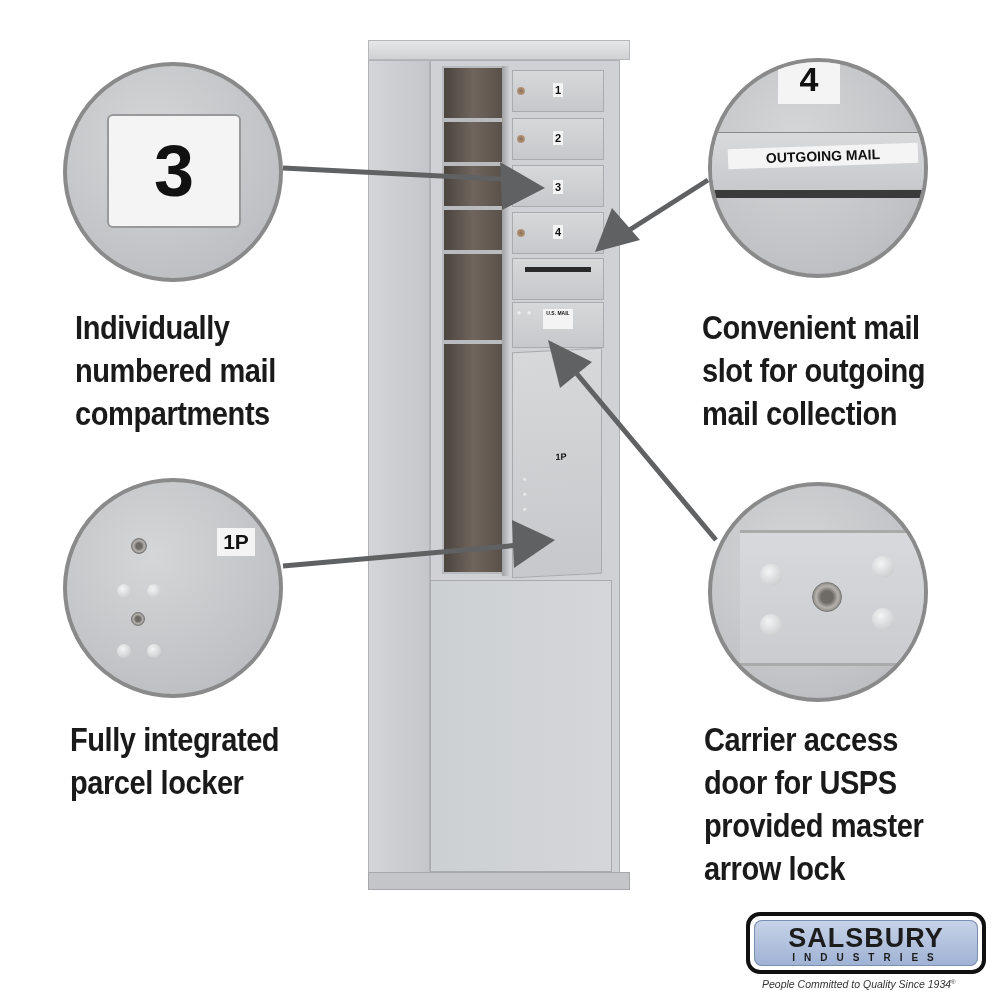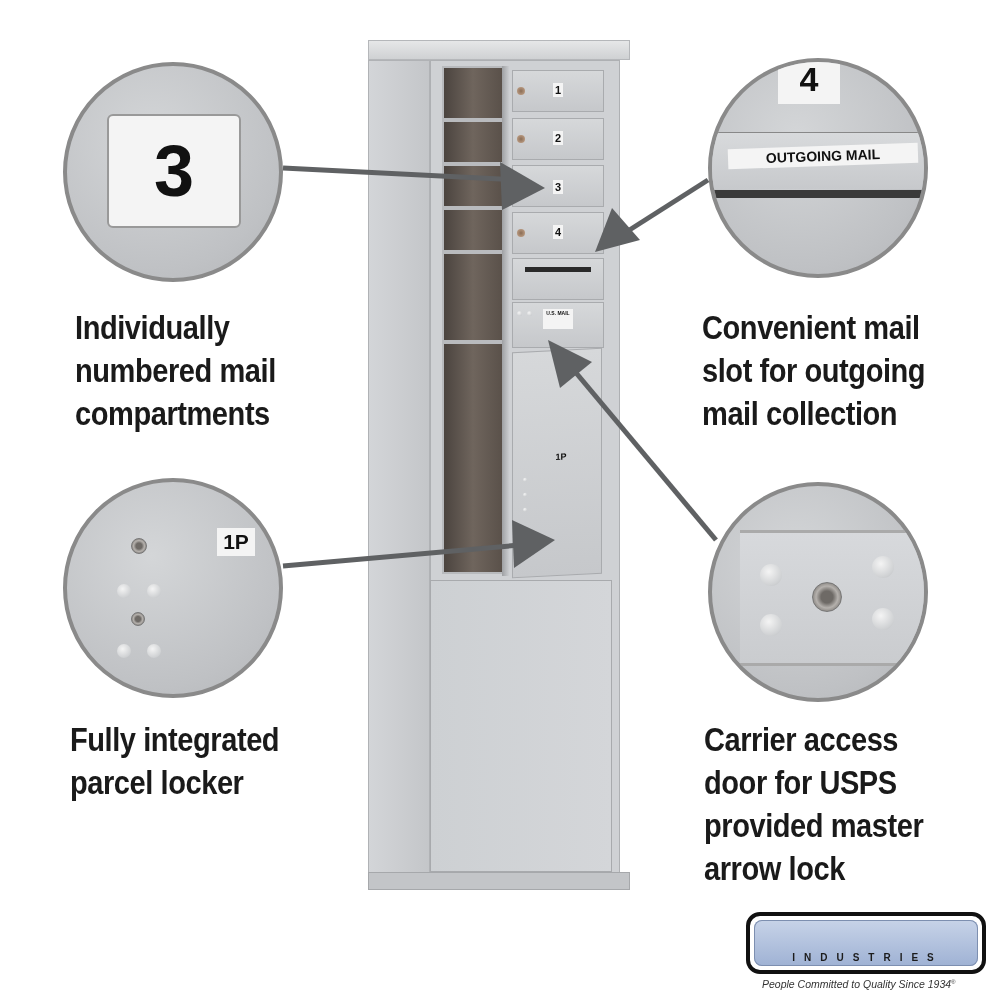--- a/index.html
+++ b/index.html
@@ -137,17 +137,18 @@
 
 <div class="caption" style="left:704px;top:718px;">
   <div>Carrier access</div>
   <div>door for USPS</div>
   <div>provided master</div>
   <div>arrow lock</div>
 </div>
 
 <div class="abs" style="left:746px;top:912px;width:240px;height:62px;border:4px solid #111;border-radius:14px;box-sizing:border-box;background:#fff;">
   <div class="abs" style="left:4px;top:4px;right:4px;bottom:4px;border-radius:8px;background:linear-gradient(#c7d3e8,#9fb2d4);box-shadow:inset 0 0 0 1px #7d8fb0;"></div>
+  <div class="abs" style="left:0;right:0;top:8px;text-align:center;font-weight:bold;font-size:27px;line-height:28px;color:#1c1c1c;letter-spacing:1px;font-family:'Liberation Sans',sans-serif;">SALSBURY</div>
   <div class="abs" style="left:0;right:6px;top:36px;text-align:center;font-weight:bold;font-size:10px;line-height:12px;color:#1c1c1c;letter-spacing:9px;padding-left:9px;">INDUSTRIES</div>
 </div>
 <div class="abs" style="left:762px;top:978px;font-style:italic;font-size:10.5px;color:#333;white-space:nowrap;">
   <span>People Committed to Quality Since 1934</span><sup style="font-size:6px;">®</sup>
 </div>
 
 </body></html>

